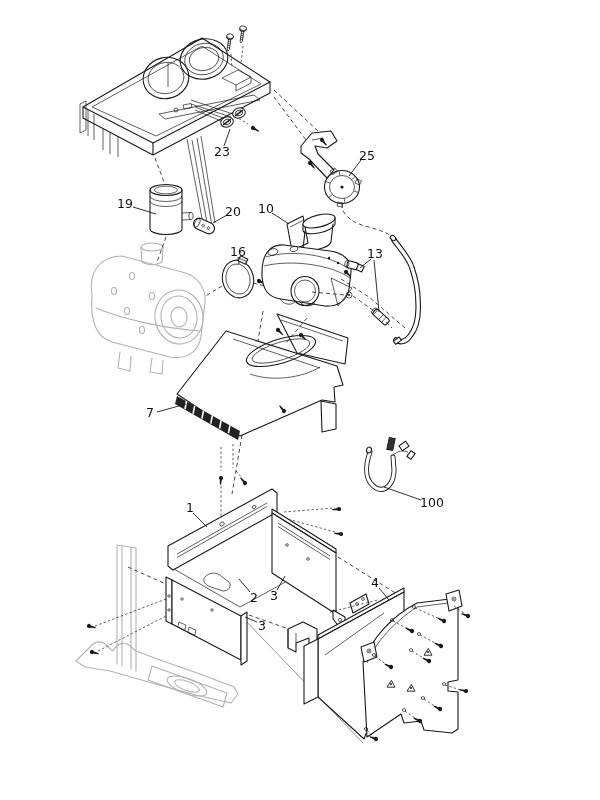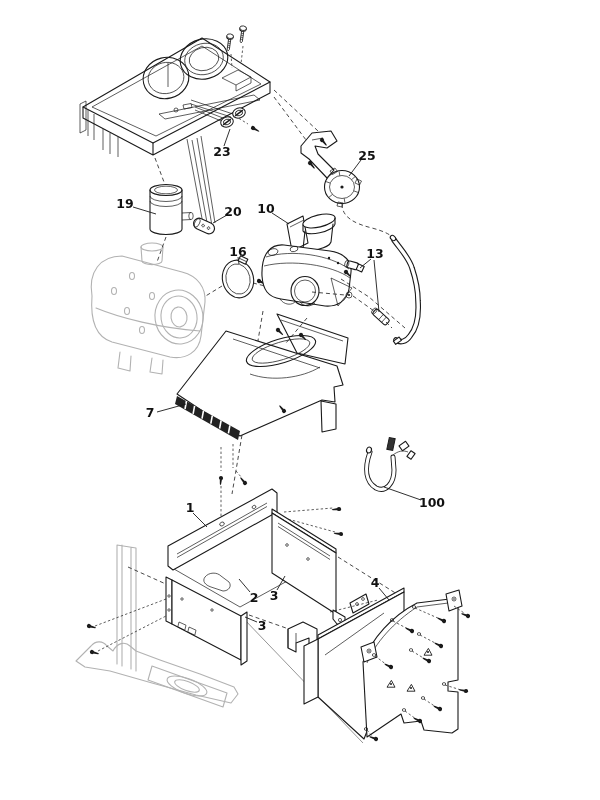--- a/index.html
+++ b/index.html
@@ -1,21 +1,21 @@
 <!DOCTYPE html>
 <html style="--line: #1a1a1a; --ref: #b2b2b2; --bg: #ffffff;"><head>
 <meta charset="utf-8">
 <style>
   :root{
     --line:#1a1a1a;
     --ref:#b2b2b2;
     --bg:#ffffff;
   }
   html,body{margin:0;padding:0;background:var(--bg);}
-  .page{width:600px;height:800px;background:var(--bg);position:relative;overflow:hidden;font-weight:bold;}
+  .page{width:600px;height:800px;background:var(--bg);position:relative;overflow:hidden;}
   svg{display:block;}
   .ln{fill:none;stroke:var(--line);stroke-width:1.1;stroke-linejoin:round;stroke-linecap:round;}
   .lnf{fill:#ffffff;stroke:var(--line);stroke-width:1.1;stroke-linejoin:round;}
   .thin{fill:none;stroke:var(--line);stroke-width:0.7;stroke-linejoin:round;}
   .dash{fill:none;stroke:var(--line);stroke-width:0.8;stroke-dasharray:4 3;}
   .dash2{fill:none;stroke:var(--line);stroke-width:0.7;stroke-dasharray:2.4 2.2;}
   .ref{fill:none;stroke:var(--ref);stroke-width:1.1;stroke-linejoin:round;stroke-linecap:round;}
   .leader{fill:none;stroke:var(--line);stroke-width:0.9;}
   text.callout{font-family:"DejaVu Sans","Liberation Sans",sans-serif;font-size:12.5px;fill:#111;text-anchor:middle;}
 </style>

